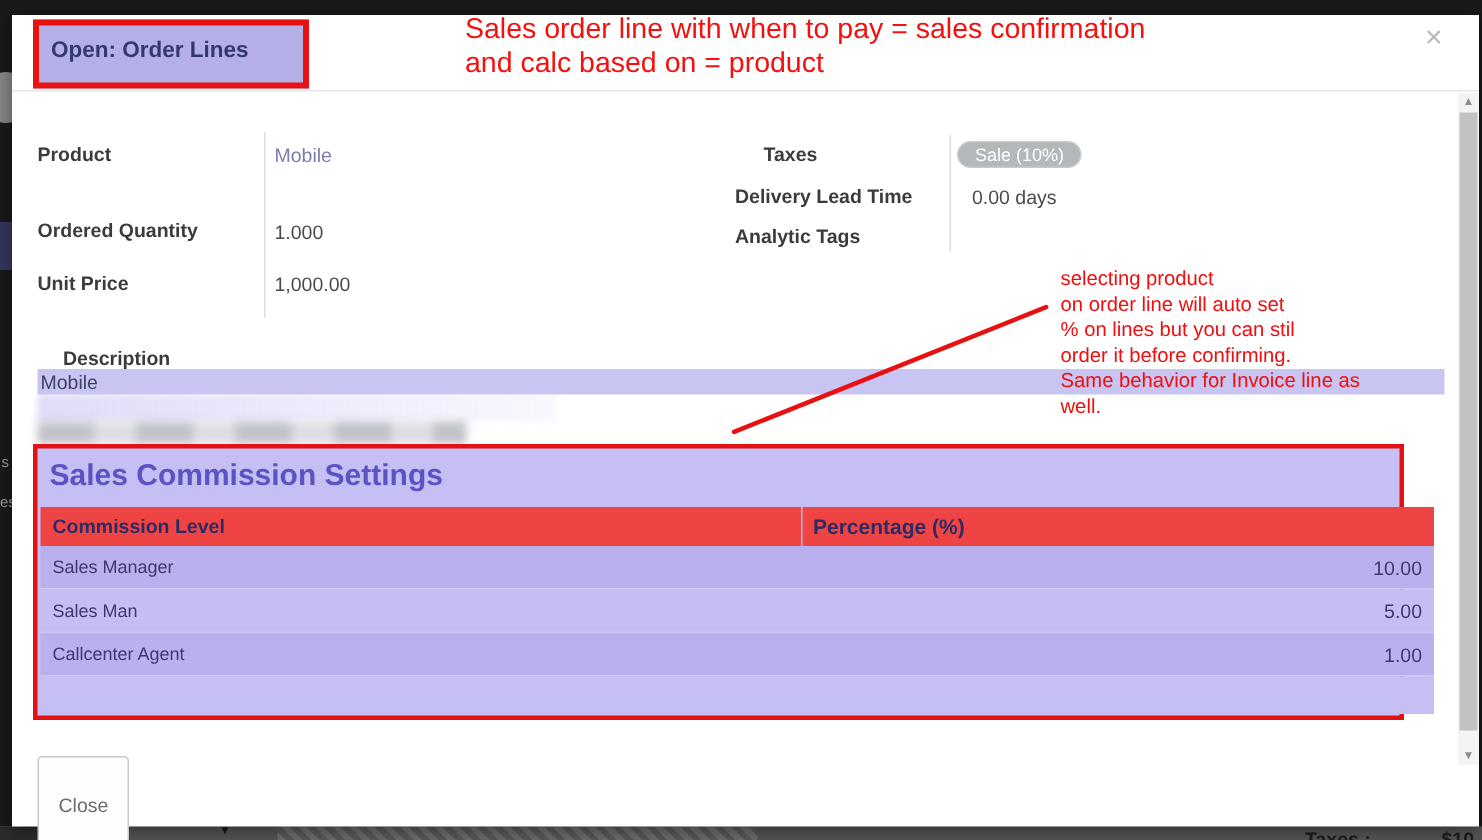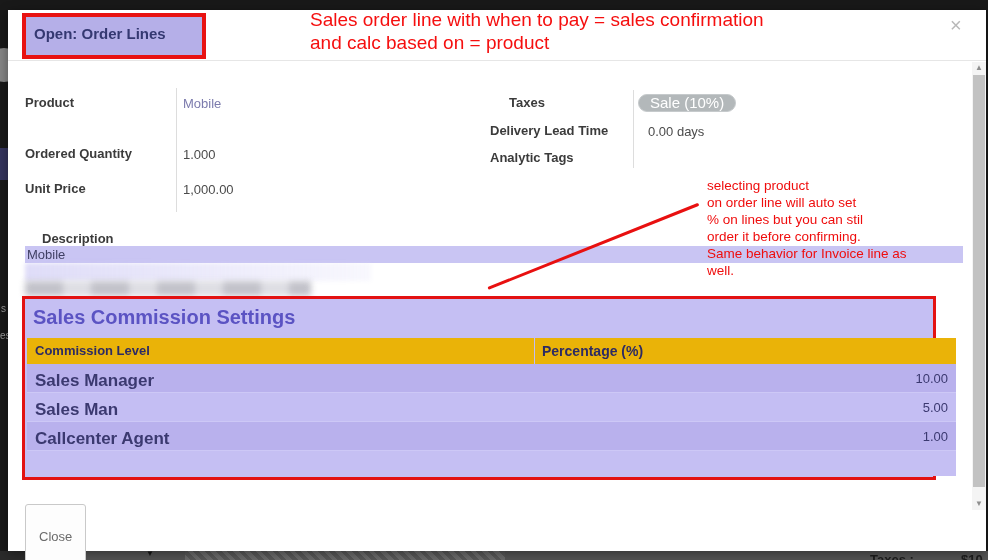--- a/index.html
+++ b/index.html
@@ -46,21 +46,21 @@
   .sb-arrow { position:absolute; left:0; width:14px; height:12px; color:#8f8f8f; font-size:8px; text-align:center; line-height:12px; }
   .sb-thumb { position:absolute; left:1px; top:13px; width:12px; height:412px; background:#c2c2c2; }
 
   
   .flabel { font-size:13px; font-weight:bold; color:#3b3b3b; white-space:nowrap; }
   .fvalue { font-size:13px; color:#4b4b4b; white-space:nowrap; }
   .flink  { font-size:13px; color:#7c7bad; white-space:nowrap; cursor:pointer; }
   .vsep { width:1px; background:#dddddd; }
   .pill {
     display:inline-block; background:#b3b8ba; border:1px solid #c6cacc; color:#ffffff;
-    font-size:15px; line-height:14px; padding:1px 11px; border-radius:10px; white-space:nowrap;
+    font-size:12px; line-height:14px; padding:1px 11px; border-radius:10px; white-space:nowrap;
   }
 
   
   .desc-band { left:25px; top:246px; width:938px; height:17px; background:#c9c5f3; }
   .desc-band span { display:block; padding:1px 0 0 2px; font-size:13px; color:#3f3f63; }
   .blur1 { left:25px; top:263px; width:346px; height:18px;
            background:linear-gradient(to right, rgba(201,197,243,.6), rgba(228,226,250,.25));
            filter:blur(2px); }
   .blur2 { left:25px; top:281px; width:286px; height:15px;
            background:repeating-linear-gradient(90deg,#b8b8c1 0 38px,#d8d8df 38px 66px);
@@ -69,28 +69,28 @@
   
   .note-side { left:707px; top:177px; width:270px; font-size:13.5px; line-height:17px; color:#ef0d0d; }
   .note-side div { white-space:nowrap; }
   .red-arrow { left:488px; top:287px; width:227px; height:3px; background:#e81010; border-radius:2px;
                transform:rotate(-21.8deg); transform-origin:left center; }
 
   
   .section { left:22px; top:296px; width:914px; height:184px; border:3px solid #e31212; background:#c5bff3; }
   .sec-title { position:absolute; left:8px; top:7px; font-size:20px; font-weight:bold; color:#5b53c3; }
   .ctable { position:absolute; left:2px; top:39px; width:929px; }
-  .chead { position:relative; height:26px; background:#eab308;padding-left:28px; }
+  .chead { position:relative; height:26px; background:#ef4444;padding-left:28px; }
   .chead .c1 { position:absolute; left:8px; top:5px; font-size:13px; font-weight:bold; color:#2d2b63; }
   .chead .c2 { position:absolute; left:515px; top:5px; font-size:14px; font-weight:bold; color:#2d2b63; }
   .chead .cdiv { position:absolute; left:507px; top:0; width:1px; height:26px; background:#c3bdf2; }
   .crow { position:relative; height:29px; border-bottom:1px solid #cdc8f6; cursor:pointer; }
   .crow.dark { background:#b9b1ed; }
   .crow.light { background:#c4bef3; }
-  .crow .lv { position:absolute; left:8px; top:7px; font-size:17px; color:#3b3970;font-weight:bold; }
+  .crow .lv { position:absolute; left:8px; top:7px; font-size:12px; color:#3b3970; }
   .crow .pc { position:absolute; right:8px; top:7px; font-size:13px; color:#3b3970; }
   .cfill { height:25px; background:#c5bff3; }
 
   
   .close-btn {
     left:25px; top:504px; padding:24px 13px; font-size:13px; color:#6b6b6b;
     background:#fdfdfd; border:1px solid #c9c9c9; border-radius:3px; cursor:pointer;
     font-family:"Liberation Sans", sans-serif;
   }
 </style>

